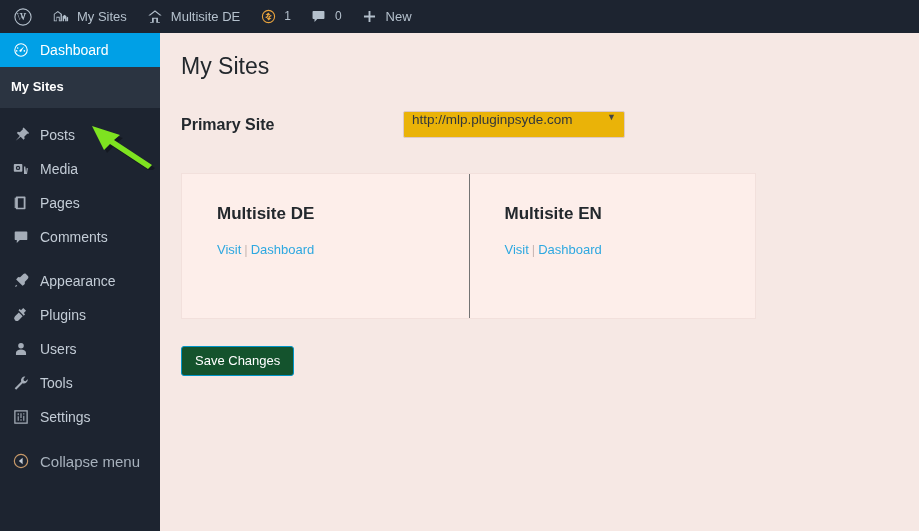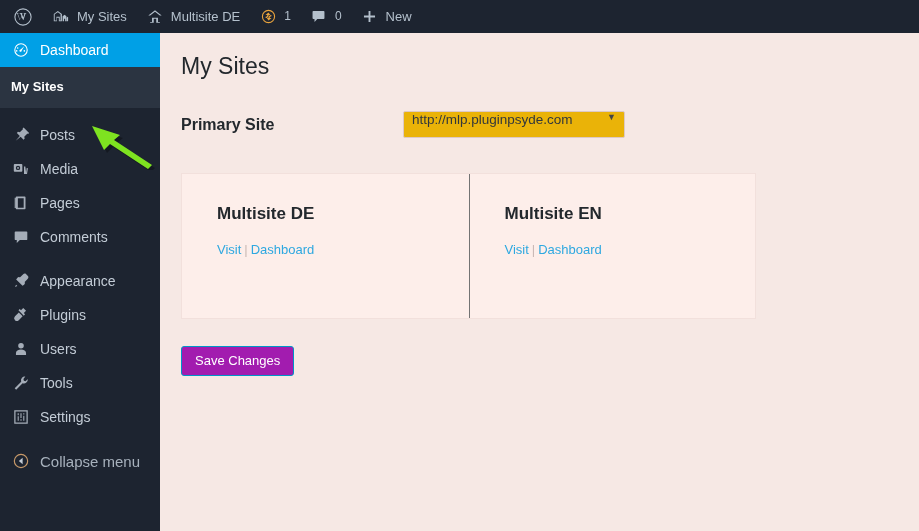--- a/index.html
+++ b/index.html
@@ -214,21 +214,21 @@
     color: #2ea8e0;
     text-decoration: none;
     cursor: pointer;
   }
   .card-links .sep { margin: 0 3px; color: #c9b8b4; }
 
   
   #save-button {
     margin-top: 27px;
     display: inline-block;
-    background: #a21caf;
+    background: #14532d;
     border: 1px solid #0095c8;
     border-radius: 3px;
     color: #fff;
     font-size: 13px;
     font-family: "Liberation Sans", sans-serif;
     padding: 6px 13px 7px 13px;
     cursor: pointer;
     line-height: 15px;
   }
 

